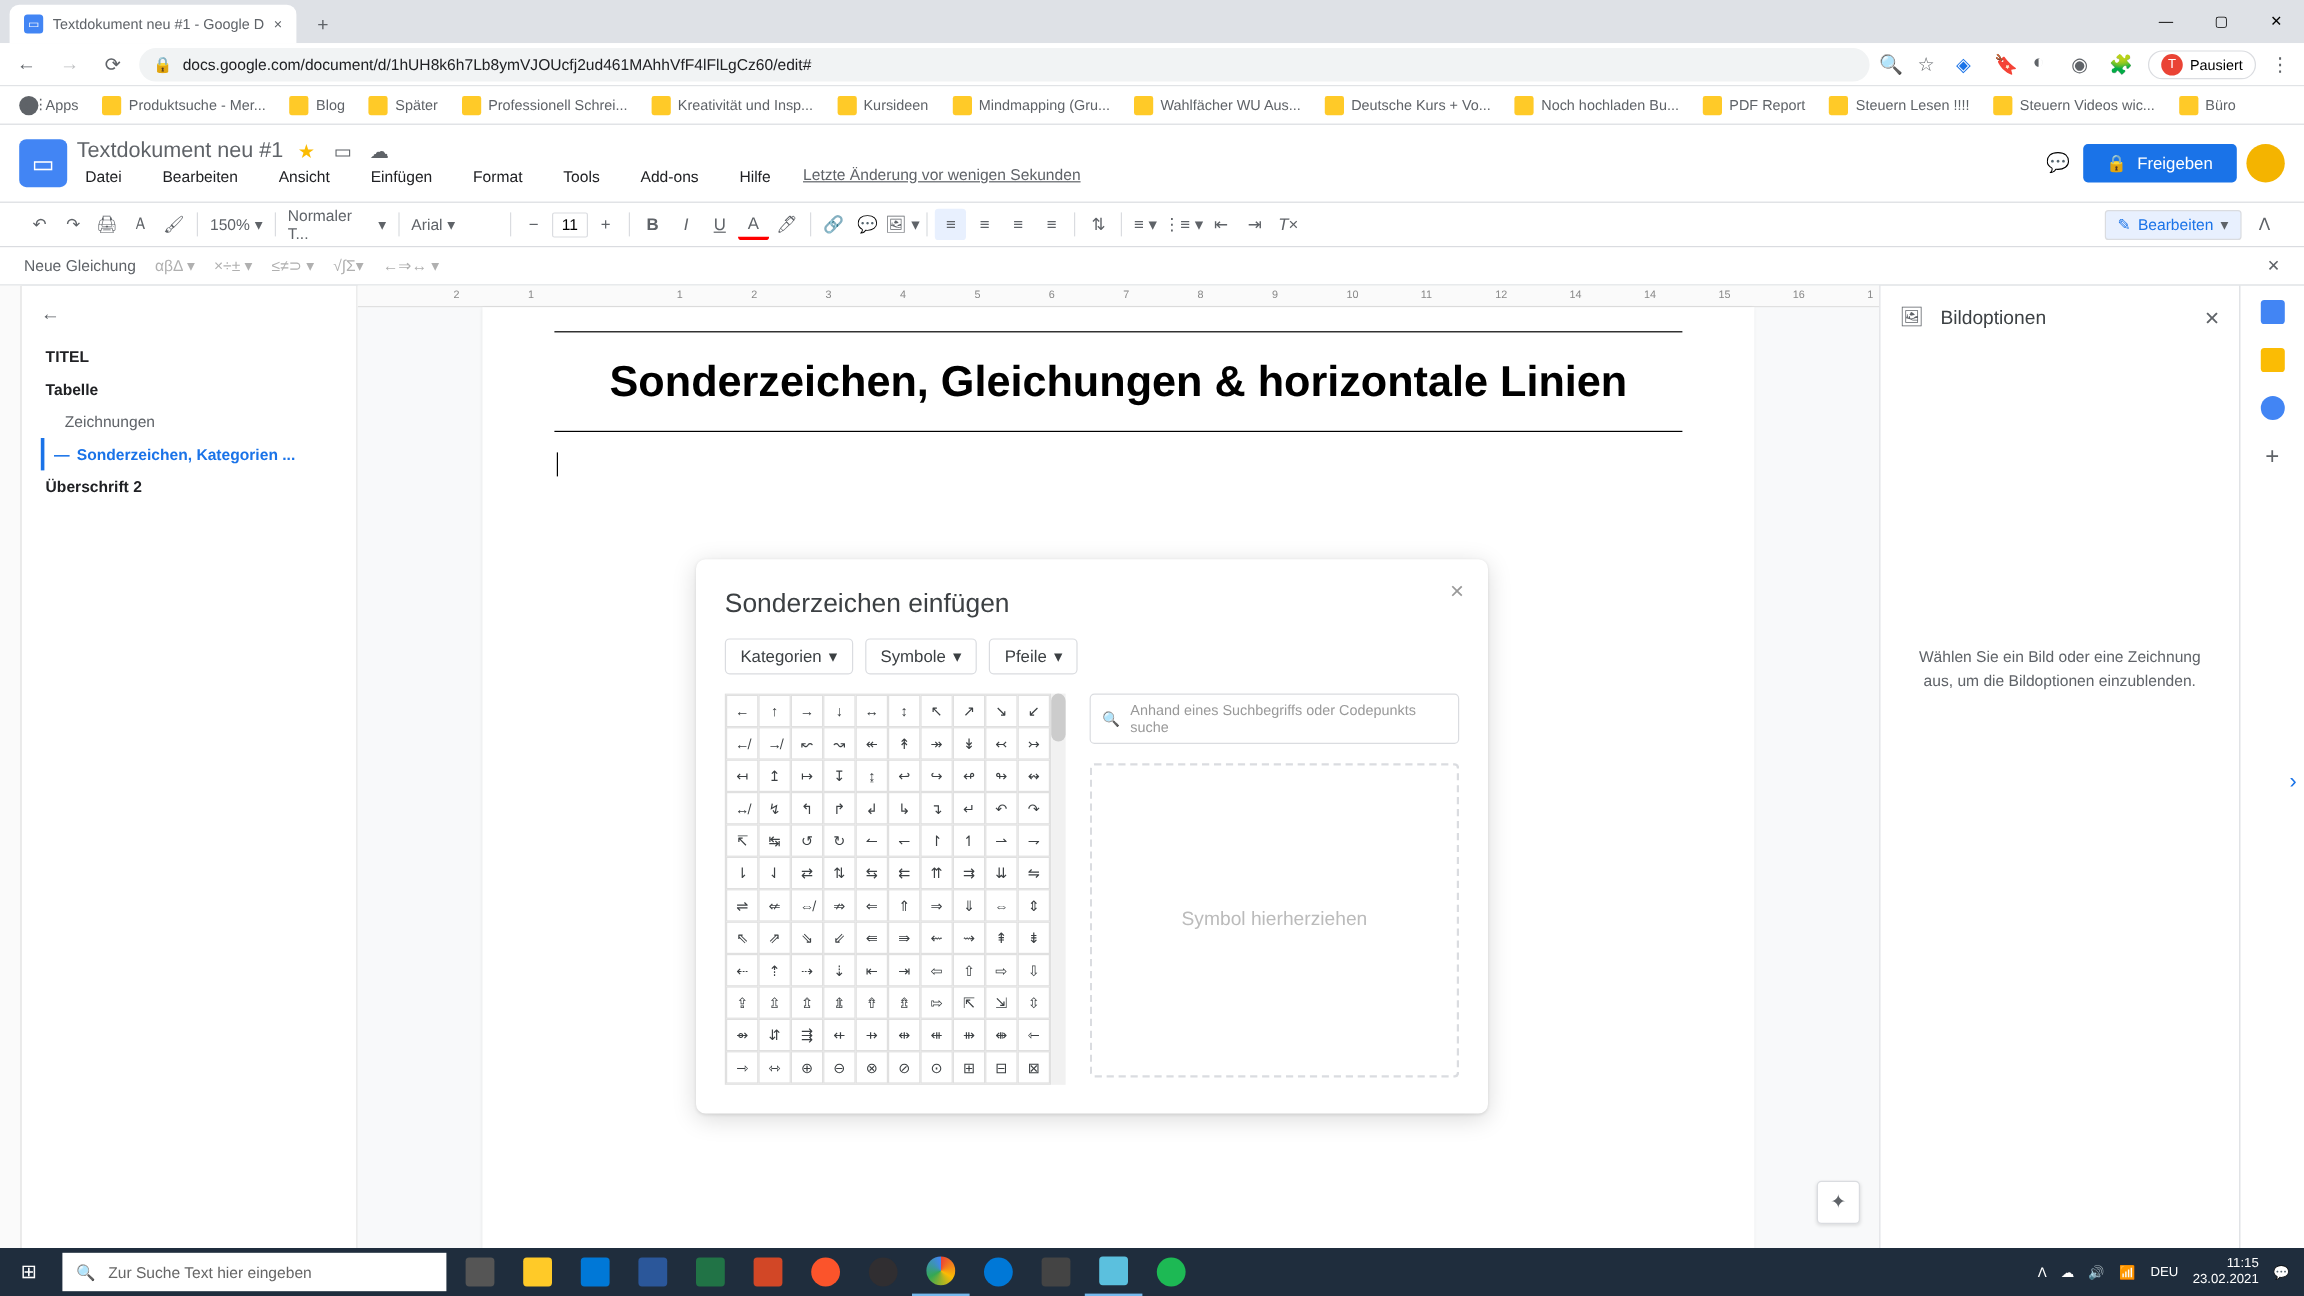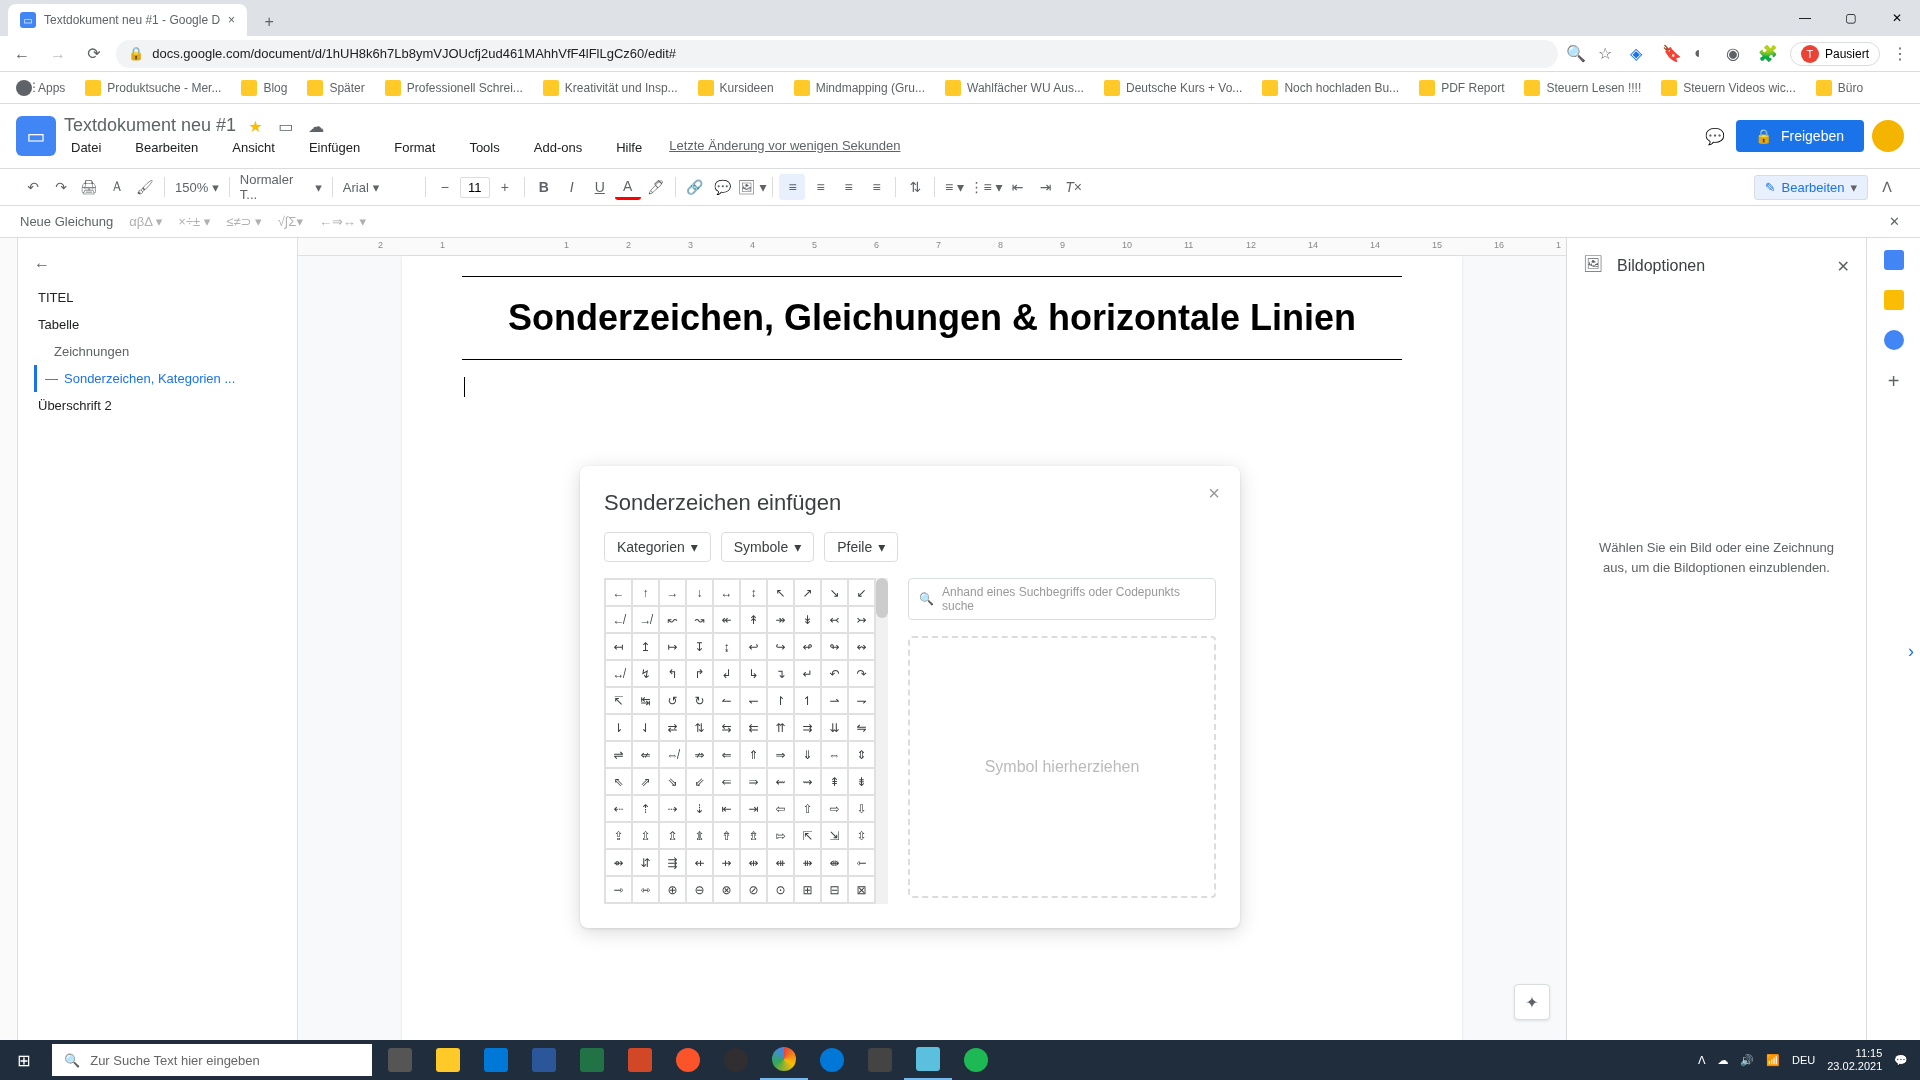--- a/index.html
+++ b/index.html
@@ -53,21 +53,21 @@
 .eq-item { display: flex; align-items: center; gap: 4px; color: #b0b0b0; }
 .eq-close { margin-left: auto; }
 
 
 .main-area { display: flex; height: calc(100% - 274px); position: relative; }
 .vert-ruler { width: 18px; background: #fafafa; border-right: 1px solid #e0e0e0; }
 
 .outline-panel { width: 280px; padding: 16px; border-right: 1px solid #e0e0e0; overflow-y: auto; }
 .outline-back { color: #5f6368; margin-bottom: 12px; }
 .outline-item { padding: 6px 4px; font-size: 13px; color: #5f6368; cursor: pointer; }
-.outline-item.level1 { font-weight: 400; color: #202124; }
+.outline-item.level1 { font-weight: 700; color: #202124; }
 .outline-item.level2 { padding-left: 20px; }
 .outline-item.active { color: #1a73e8; border-left: 3px solid #1a73e8; padding-left: 8px; }
 .outline-item.active::before { content: "—"; margin-right: 6px; }
 
 .doc-canvas { flex: 1; background: #f8f9fa; position: relative; overflow: hidden; }
 .ruler { height: 18px; background: #fafafa; border-bottom: 1px solid #e0e0e0; position: relative; font-size: 9px; color: #888; }
 .ruler-marks { position: absolute; left: 80px; right: 0; height: 100%; display: flex; }
 .ruler-num { position: absolute; top: 2px; }
 .page { background: #fff; width: 1060px; margin: 0 auto; padding: 20px 60px; position: relative; min-height: 100%; box-shadow: 0 1px 3px rgba(0,0,0,0.1); }
 .page-title { font-size: 36px; text-align: center; padding: 20px 0; border-top: 1px solid #000; border-bottom: 1px solid #000; margin-bottom: 17px; }

